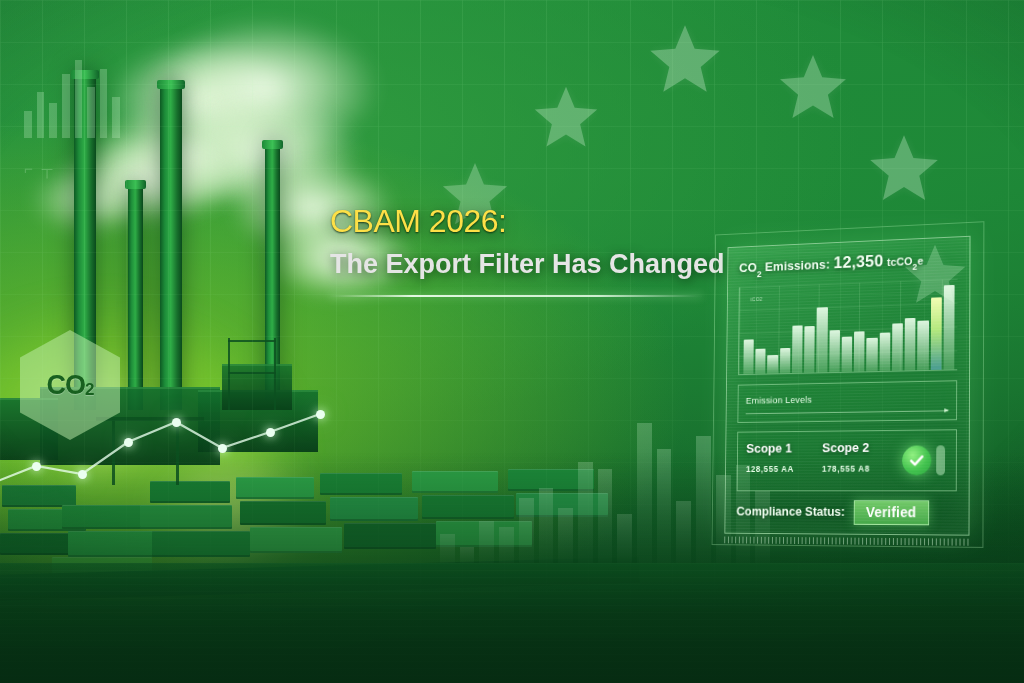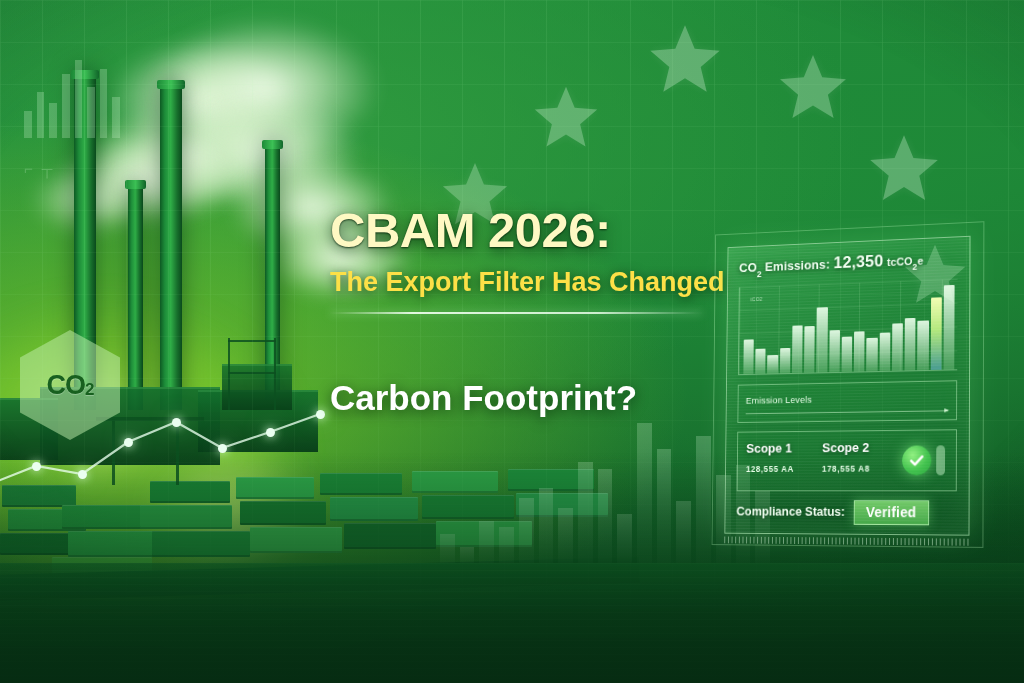--- a/index.html
+++ b/index.html
@@ -125,26 +125,26 @@
   .co2-badge .lbl{
     position:absolute;inset:0;display:flex;align-items:center;justify-content:center;
     color:#18601f;font-weight:700;font-size:27px;letter-spacing:-1px;
     text-shadow:0 1px 0 rgba(255,255,255,.25);
   }
   .co2-badge .lbl sub{font-size:17px;vertical-align:baseline;position:relative;top:5px;}
 
   
   .headline{position:absolute;left:330px;top:205px;width:400px;}
   .h-title{
-    color:#fef9c3;font-size:49px;font-weight:700;line-height:1.04;letter-spacing:-.5px;
+    color:#fde047;font-size:32px;font-weight:400;line-height:1.04;letter-spacing:-.5px;
     text-shadow:0 3px 14px rgba(0,35,10,.7),0 1px 2px rgba(0,30,8,.8);
     margin:0;
   }
   .h-sub{
-    color:#fde047;font-size:27px;font-weight:600;line-height:1.2;margin:10px 0 0 0;
+    color:#e5e5e5;font-size:27px;font-weight:600;line-height:1.2;margin:10px 0 0 0;
     text-shadow:0 2px 11px rgba(0,35,10,.72);
   }
   .rule{
     margin:14px 0 0 0;height:2px;width:372px;
     background:linear-gradient(to right, rgba(210,255,210,.05) 0%, rgba(240,255,240,.92) 22%, rgba(235,255,235,.85) 72%, rgba(200,255,200,.06) 100%);
     box-shadow:0 0 9px rgba(200,255,200,.5);
   }
   .h-q{
     color:#ffffff;font-size:35px;font-weight:700;line-height:1.22;margin:20px 0 0 0;
     text-shadow:0 3px 13px rgba(0,35,10,.72);
@@ -419,21 +419,20 @@
         <sub>2</sub>
     </div>
   </div>
 
   <div class="headline">
     <h1 class="h-title">CBAM 2026:</h1>
     <p class="h-sub">The Export Filter Has Changed</p>
     <div class="rule"></div>
     <p class="h-q">
       <br>
-      <span>Carbon Footprint?</span>
     </p>
   </div>
 
   <div class="panel">
     <div class="panel-outer"></div>
     <div class="panel-frame"></div>
 
     <div class="panel-inner">
 
       <div class="dash-head">

